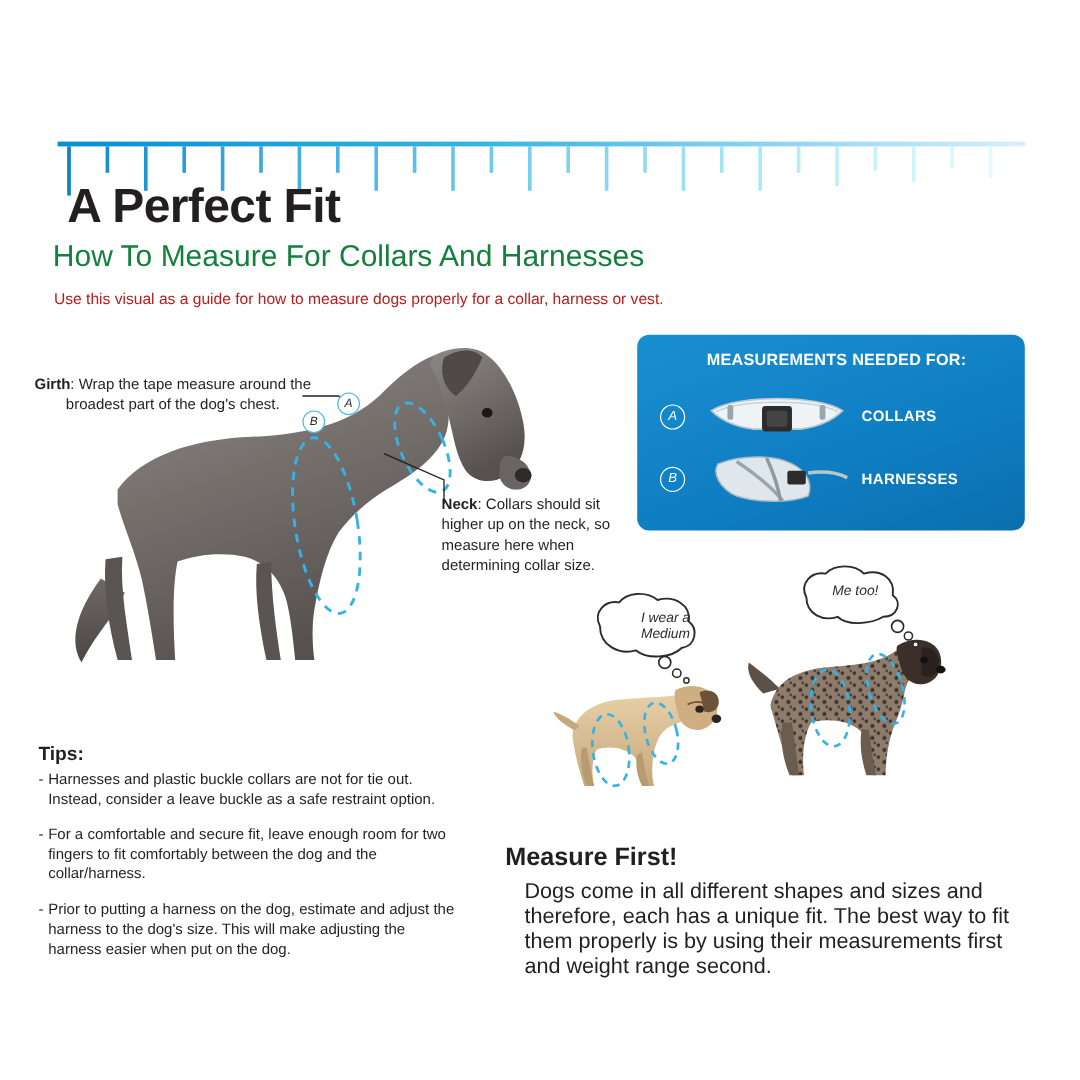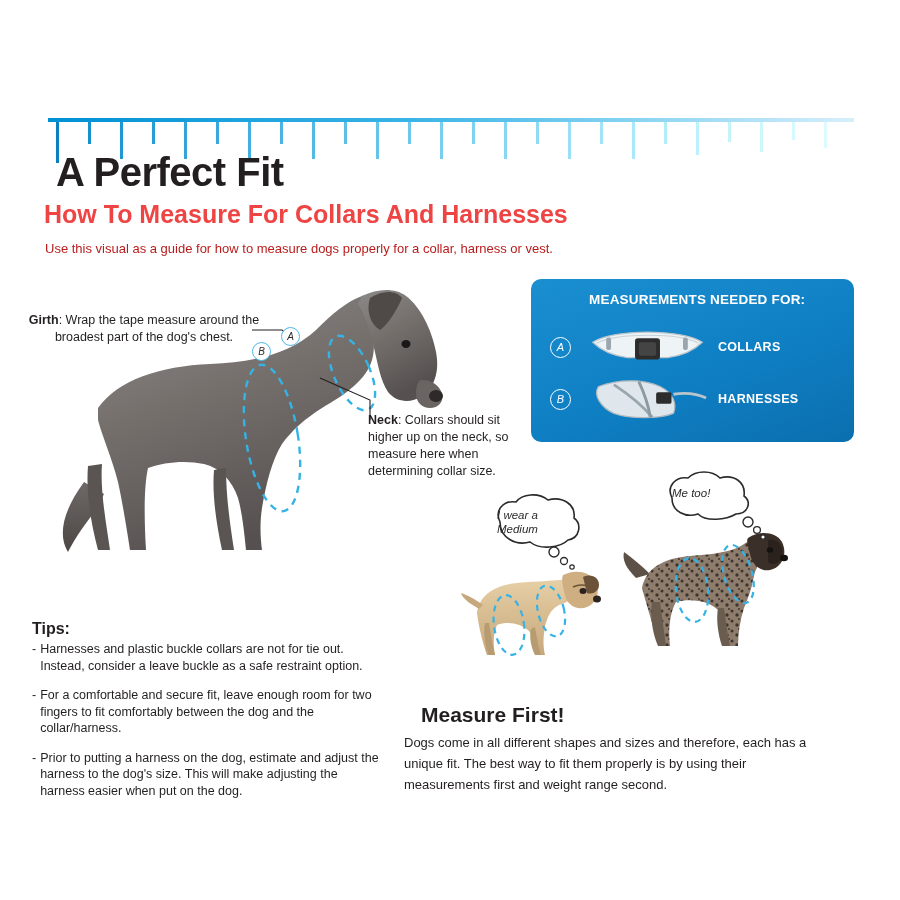--- a/index.html
+++ b/index.html
@@ -53,22 +53,22 @@
     font-size: 40px;
     font-weight: bold;
     letter-spacing: -0.5px;
     color: #231f20;
   }
   .title-sub {
     position: absolute;
     left: 44px;
     top: 200px;
     font-size: 25px;
-    font-weight: bold;
-    color: #ef4444;
+    font-weight: normal;
+    color: #15803d;
   }
   .title-desc {
     position: absolute;
     left: 45px;
     top: 241px;
     font-size: 13px;
     color: #b91c1c;
   }
 
   
@@ -184,35 +184,35 @@
   
   .mf-head {
     position: absolute;
     left: 421px;
     top: 703px;
     font-size: 21px;
     font-weight: bold;
   }
   .mf-body {
     position: absolute;
-    left: 404px;
+    left: 437px;
     top: 732px;
     width: 415px;
-    font-size: 13px;
+    font-size: 18px;
     line-height: 21px;
     color: #231f20;
   }
 
   
   .bubble-text {
     position: absolute;
     font-size: 11.5px;
     font-style: italic;
     color: #2b2b2b;
-    text-align: left;
+    text-align: right;
     line-height: 14px;
   }
   .bubble1 { left: 497px; top: 508px; width: 78px; }
   .bubble2 { left: 672px; top: 486px; width: 60px; }
 
   svg { display: block; }
   .art { position: absolute; }
 </style>
 </head>
 <body>

